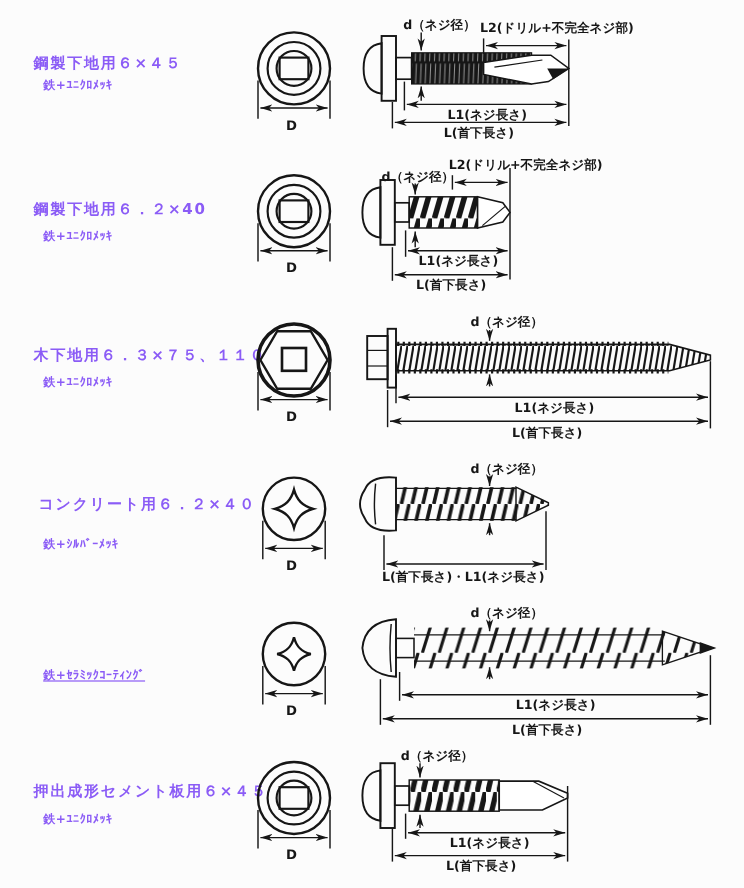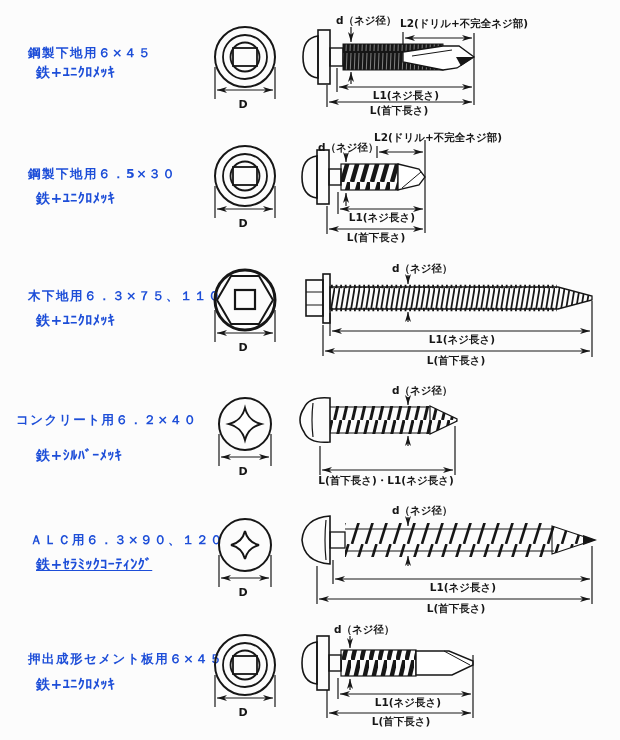--- a/index.html
+++ b/index.html
@@ -1,44 +1,43 @@
 <!DOCTYPE html>
 <html><head>
 <meta charset="utf-8">
 <style>
   html,body{margin:0;padding:0;}
   body{font-family:"DejaVu Sans","Liberation Sans",sans-serif;background:#e8e8e8;}
   .canvas{position:relative;width:620px;height:740px;background:#fcfcfc;overflow:hidden;}
-  .row-label{position:absolute;color:#1d4ed8;}
+  .row-label{position:absolute;color:#8b5cf6;}
   .row-title{font-size:12.5px;font-weight:bold;letter-spacing:1.5px;white-space:nowrap;}
-  .row-material{font-size:14px;font-weight:bold;letter-spacing:0.5px;white-space:nowrap;}
+  .row-material{font-size:10px;font-weight:bold;letter-spacing:0.5px;white-space:nowrap;}
   svg text{fill:#161616;font-family:"DejaVu Sans","Liberation Sans",sans-serif;font-weight:bold;}
   .dim{font-size:10.5px;}
   .dimD{font-size:11px;}
   .stk{stroke:#161616;fill:none;}
   .thin{stroke-width:1.2;}
 </style>
 </head>
 <body>
 
 <div class="canvas">
 
   <div class="row-label row-title" style="left:28px;top:45px;">鋼製下地用６×４５</div>
   <div class="row-label row-material" style="left:36px;top:64px;">鉄+ﾕﾆｸﾛﾒｯｷ</div>
 
-  <div class="row-label row-title" style="left:28px;top:166px;">鋼製下地用６．5×３０</div>
+  <div class="row-label row-title" style="left:28px;top:166px;">鋼製下地用６．２×40</div>
   <div class="row-label row-material" style="left:36px;top:190px;">鉄+ﾕﾆｸﾛﾒｯｷ</div>
 
   <div class="row-label row-title" style="left:28px;top:288px;">木下地用６．３×７５、１１０</div>
   <div class="row-label row-material" style="left:36px;top:312px;">鉄+ﾕﾆｸﾛﾒｯｷ</div>
 
-  <div class="row-label row-title" style="left:16px;top:412px;">コンクリート用６．２×４０</div>
+  <div class="row-label row-title" style="left:32px;top:412px;">コンクリート用６．２×４０</div>
   <div class="row-label row-material" style="left:36px;top:447px;">鉄+ｼﾙﾊﾞｰﾒｯｷ</div>
 
-  <div class="row-label row-title" style="left:30px;top:532px;">ＡＬＣ用６．３×９０、１２０</div>
   <div class="row-label row-material" style="left:36px;top:556px;text-decoration:underline;">鉄+ｾﾗﾐｯｸｺｰﾃｨﾝｸﾞ</div>
 
   <div class="row-label row-title" style="left:28px;top:651px;">押出成形セメント板用６×４５</div>
   <div class="row-label row-material" style="left:36px;top:676px;">鉄+ﾕﾆｸﾛﾒｯｷ</div>
 
   <svg width="620" height="740" viewBox="0 0 620 740" style="position:absolute;left:0;top:0;">
     <defs>
       <marker id="mA" markerUnits="userSpaceOnUse" markerWidth="11" markerHeight="8" refX="10" refY="4" orient="auto-start-reverse">
         <path d="M0,1 L10,4 L0,7 L2.8,4 Z" fill="#161616"></path>
       </marker>

